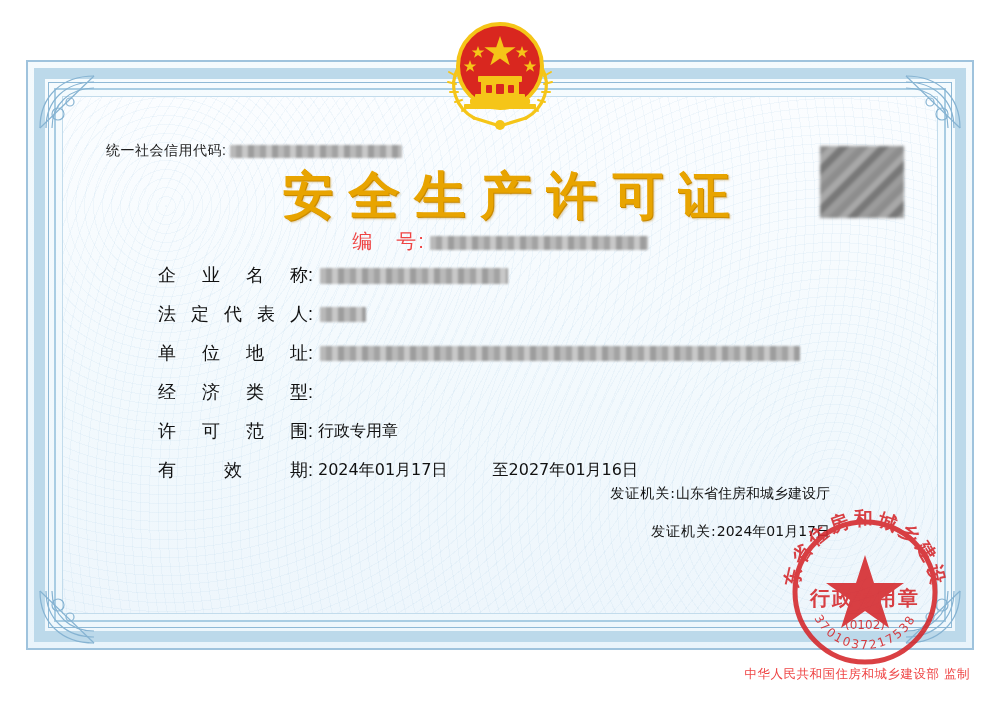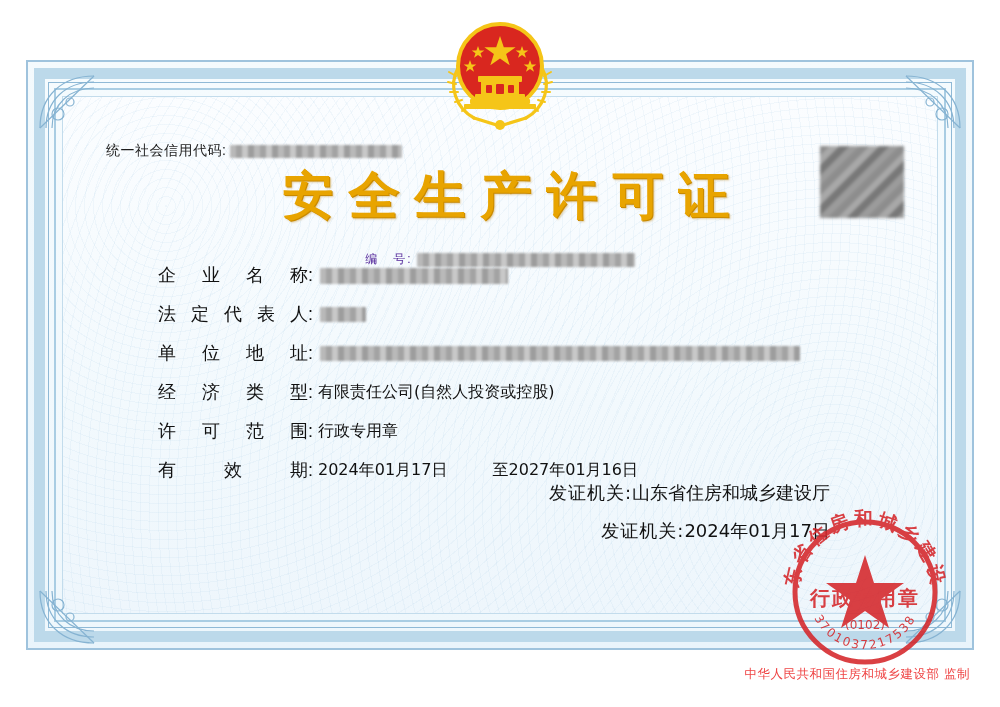--- a/index.html
+++ b/index.html
@@ -173,23 +173,22 @@
     text-shadow: 1px 1px 0 #c98a00, 2px 2px 2px rgba(180,120,0,0.35);
     padding-left: 15px;
   }
 
   .number-line {
     position: absolute;
     left: 0;
     right: 0;
     top: 132px;
     text-align: center;
-    font-size: 12px;
-    color: #4c1d95;
-    margin-top: 23px;
+    font-size: 20px;
+    color: #ef4444;
   }
   .number-line .label { letter-spacing: 2px; }
 
   .fields {
     position: absolute;
     left: 96px;
     top: 168px;
     right: 40px;
   }
   .field-row {
@@ -215,21 +214,21 @@
     font-size: 16px;
     white-space: nowrap;
   }
   .valid-to { margin-left: 40px; }
 
   .issuer-block {
     position: absolute;
     right: 108px;
     bottom: 64px;
     text-align: right;
-    font-size: 18px;
+    font-size: 14px;
     color: #111;
     font-family: "DejaVu Sans", "Liberation Sans", sans-serif;
     line-height: 38px;
   }
   .issuer-block .row { white-space: nowrap; }
   .issuer-block .k { letter-spacing: 1px; }
 
   
   .seal {
     position: absolute;
@@ -411,21 +410,20 @@
       </div>
 
       <div class="field-row">
         <div class="field-label">
           <span>经</span>
           <span>济</span>
           <span>类</span>
           <span>型</span>
         </div>
         <div class="field-colon">:</div>
-        <div class="field-value">有限责任公司(自然人投资或控股)</div>
       </div>
 
       <div class="field-row">
         <div class="field-label">
           <span>许</span>
           <span>可</span>
           <span>范</span>
           <span>围</span>
         </div>
         <div class="field-colon">:</div>

